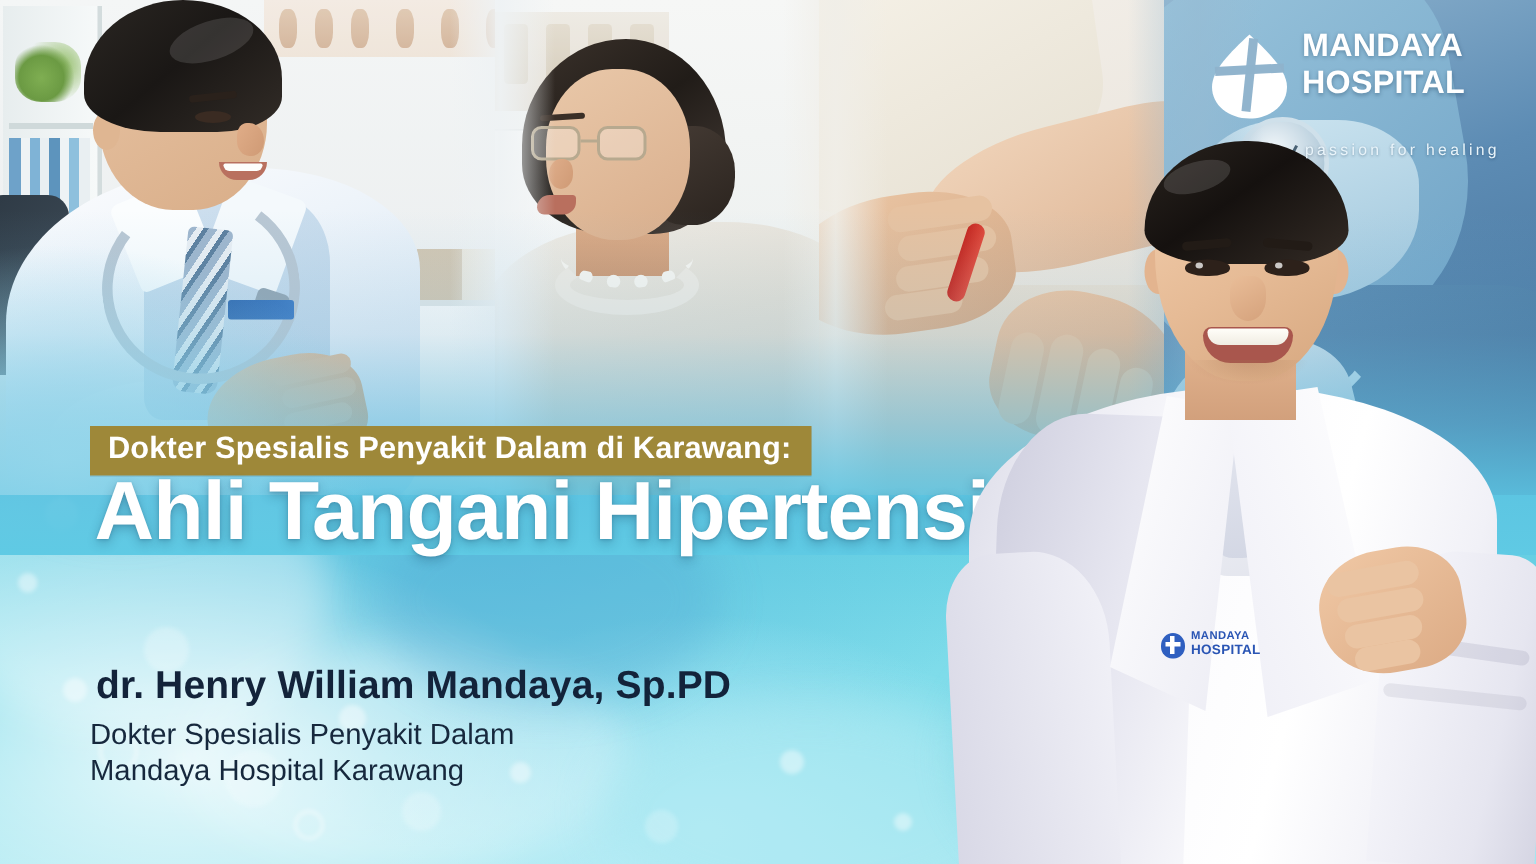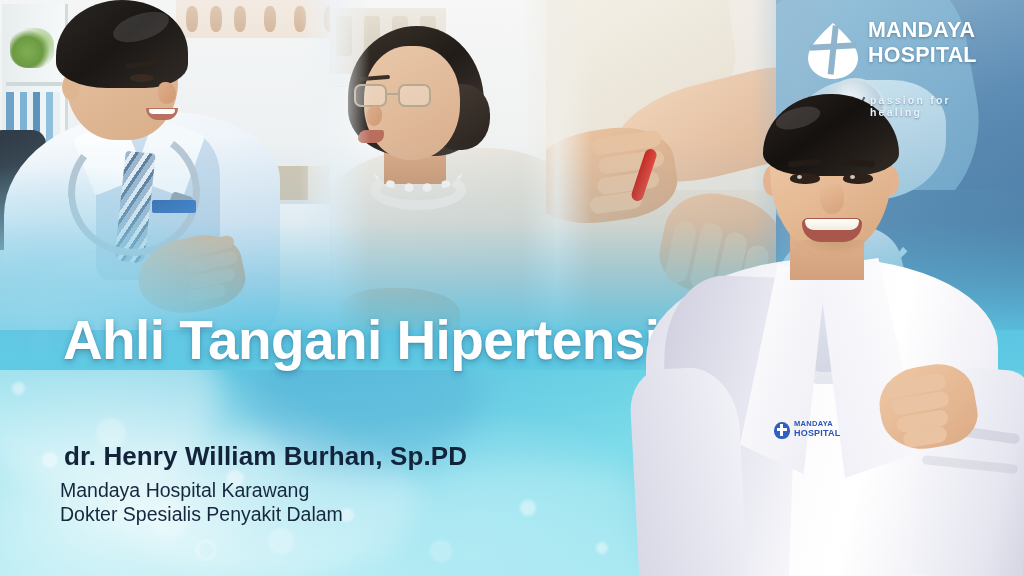--- a/index.html
+++ b/index.html
@@ -335,21 +335,21 @@
   
   .logo { position:absolute; left:806px; top:18px; width:200px; height:86px; }
   .logo-mark { position:absolute; left:0; top:4px; width:54px; height:58px; }
   .logo-mark svg { display:block; }
   .logo-txt { position:absolute; left:62px; top:2px; color:#ffffff; }
   .logo-txt .l1,.logo-txt .l2,.logo-txt .l3 {
       display:block; font-weight:700; font-size:21.5px; line-height:1.0; letter-spacing:.2px;
       text-shadow:0 1px 3px rgba(10,40,70,.35); }
   .logo-txt .l2 { margin-top:3px; } .logo-txt .l3 { margin-top:3px; }
   .logo-tag { position:absolute; left:64px; top:76px; color:#e9f4fa;
-      font-size:10.5px; letter-spacing:2.2px; font-weight:700;
+      font-size:10.5px; letter-spacing:2.2px; font-weight:400;
       text-shadow:0 1px 2px rgba(10,40,70,.4); }
 </style>
 </head>
 <body>
 
 <div id="banner">
 
   <div class="wc-base"></div>
   <div class="wc-blots">
     <div class="blot" style="left:-40px;top:300px;width:260px;height:190px;background:rgba(255,255,255,.38);"></div>
@@ -481,30 +481,33 @@
     <div class="seam" style="left:300px;background:linear-gradient(90deg,rgba(235,240,242,0),rgba(238,242,244,.92) 48%,rgba(240,244,245,0));"></div>
     <div class="seam" style="left:522px;background:linear-gradient(90deg,rgba(236,236,232,0),rgba(240,238,232,.9) 50%,rgba(238,236,230,0));"></div>
     <div class="seam" style="left:752px;width:90px;background:linear-gradient(90deg,rgba(160,190,212,0),rgba(150,186,210,.55) 52%,rgba(140,180,206,0));"></div>
 
     <div class="collage-fade"></div>
     <div class="collage-left-fade"></div>
   </div>
 
   <div class="txt">
 
+    <div class="eyebrow-wrap">
+      <span class="eyebrow">Dokter Spesialis Penyakit Dalam di Karawang:</span>
+    </div>
 
     <div class="headline">
       <span class="hl-line">Ahli Tangani Hipertensi</span>
     </div>
 
-    <div class="docname">dr. Henry William Burhan, Sp.PD</div>
+    <div class="docname">dr. Henry William Mandaya, Sp.PD</div>
 
     <div class="docmeta">
+      <span>Dokter Spesialis Penyakit Dalam</span>
       <span>Mandaya Hospital Karawang</span>
-      <span>Dokter Spesialis Penyakit Dalam</span>
     </div>
   </div>
 
   <div class="hero">
     <div class="hero-coat"></div>
     <div class="hero-coat-l"></div>
     <div class="hero-armL"></div>
     <div class="hero-shirt"></div>
     <div class="hero-tie"></div>
     <div class="hero-lapelL"></div>

